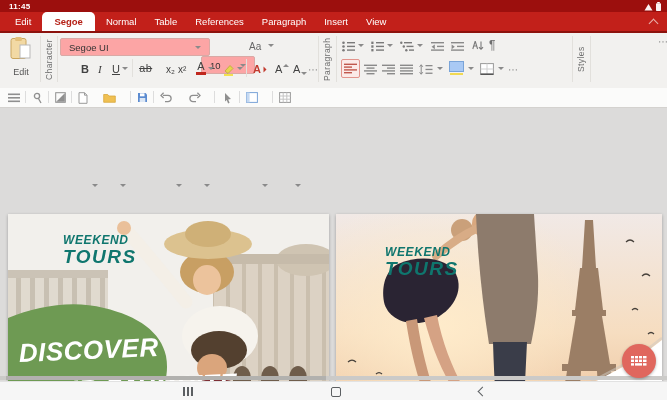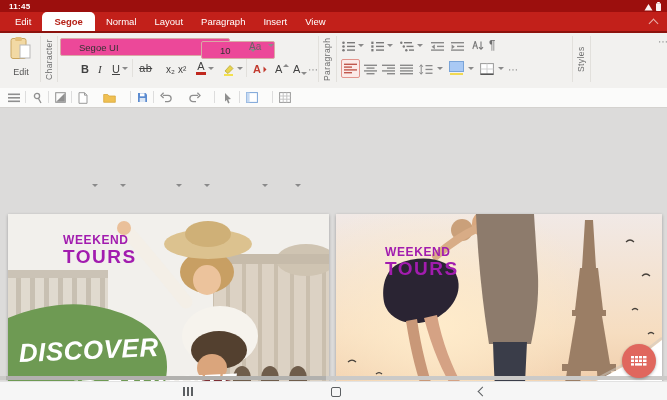--- a/index.html
+++ b/index.html
@@ -19,43 +19,43 @@
           clip-path:polygon(11px 0,100% 0,calc(100% - 11px) 100%,0 100%);
           display:flex;align-items:center;}
   .ctxgrp span{font-size:9.5px;color:#fff;margin-left:26px;}
   .chev-up{position:absolute;left:650px;top:8px;width:6px;height:6px;border-left:1.6px solid #e8b2ad;border-bottom:1.6px solid #e8b2ad;transform:rotate(135deg);}
   
   .ribbon{position:absolute;left:0;top:31px;width:667px;height:57px;background:#f2f1ef;border-bottom:1px solid #dad8d4;}
   .ribtop{position:absolute;left:0;top:0;width:667px;height:2px;background:#8c120d;}
   .vsep{position:absolute;top:5px;height:46px;width:1px;background:#e2e0dc;}
   .vlabel{position:absolute;top:0;height:57px;width:16px;display:flex;align-items:center;justify-content:center;
           writing-mode:vertical-rl;transform:rotate(180deg);font-size:8.5px;color:#6f6f6f;letter-spacing:.4px;}
-  .inputbox{position:absolute;height:16px;background:#ec4899;border:1px solid #d9a9a5;border-radius:2px;
-            display:flex;align-items:center;justify-content:space-between;font-size:9.5px;color:#333;padding:0 18px;}
+  .inputbox{position:absolute;height:16px;background:#fca5a5;border:1px solid #d9a9a5;border-radius:2px;
+            display:flex;align-items:center;justify-content:space-between;font-size:9.5px;color:#333;padding:0 8px;}
   .rb{position:absolute;height:16px;display:flex;align-items:center;justify-content:center;font-size:11px;color:#424242;}
   .ct{position:absolute;width:0;height:0;border-left:3px solid transparent;border-right:3px solid transparent;border-top:3.5px solid #8a8a8a;}
   .more{position:absolute;font-size:10px;color:#8a8a8a;letter-spacing:1px;}
   .fc-bar{display:block;width:10px;height:2.5px;background:#c0281e;margin:0 auto;}
   .colstack{display:flex;flex-direction:column;align-items:center;line-height:1;}
   .selbox{border:1px solid #e2948c;background:#fbeae8;border-radius:2px;}
   .shade{width:13px;height:9px;background:#a9c9f4;border:1px solid #7aa4d8;}
   .shade-y{width:13px;height:2px;background:#f1d952;margin-top:1px;}
   
   .stylebox{position:absolute;left:597px;top:6px;width:58px;height:42px;background:#fff;border:1px solid #d9a9a5;border-radius:2px;}
   .stylebox .prev{position:absolute;left:3px;top:4px;font-size:6px;color:#555;letter-spacing:-0.2px;white-space:nowrap;}
   .stylebox .name{position:absolute;left:4px;top:25px;font-size:9.5px;color:#333;}
   .stylebox .dv{position:absolute;left:0;top:20px;width:100%;height:1px;background:#e7dcdb;}
   
   .quickbar{position:absolute;left:0;top:88px;width:667px;height:19px;background:#fbfbfa;border-bottom:1px solid #d4d2cf;}
   .qi{position:absolute;top:3px;height:13px;display:flex;align-items:center;}
   .qsep{position:absolute;top:3px;width:1px;height:12px;background:#ddd;}
   
   .page{position:absolute;top:107px;height:265px;background:#fff;box-shadow:0 1px 3px rgba(0,0,0,.28);overflow:hidden;}
   .page svg.fill{position:absolute;left:0;top:0;width:100%;height:100%;}
-  .brand{position:absolute;color:#a21caf;line-height:1;}
+  .brand{position:absolute;color:#0f766e;line-height:1;font-style:italic;}
   .brand .b1{display:block;font-size:12px;font-weight:800;letter-spacing:.6px;}
   .brand .b2{display:block;font-size:19px;font-weight:800;letter-spacing:1.5px;margin-top:1px;}
   .headline{position:absolute;left:10px;top:120px;color:#fff;font-weight:800;font-style:italic;
             font-size:26px;line-height:39px;letter-spacing:.5px;transform:rotate(-2.5deg);transform-origin:left top;white-space:nowrap;}
   .hscroll{position:absolute;left:0;top:376px;width:667px;height:4px;background:#cbcac8;}
   .hthumb{position:absolute;left:6px;top:0;width:320px;height:4px;background:#b2b1ae;}
   .fab{position:absolute;left:622px;top:344px;width:34px;height:34px;border-radius:50%;background:#e0675e;
        display:flex;align-items:center;justify-content:center;box-shadow:0 1px 3px rgba(0,0,0,.3);}
   
   .navbar{position:absolute;left:0;top:381px;width:667px;height:19px;background:#f6f6f6;border-top:1px solid #e2e2e2;}
@@ -85,21 +85,22 @@
           <rect x="0" y="1.2" width="5" height="7.8" rx="0.8" fill="#fff" opacity=".95"></rect>
         </svg>
     </span>
   </div>
 
   <div class="tabbar">
     <div class="tabs">
       <div class="tab">Edit</div>
       <div class="tab active">Segoe</div>
       <div class="tab">Normal</div>
-      <div class="tab">Layout</div>
+      <div class="tab">Table</div>
+      <div class="tab">References</div>
       <div class="tab">Paragraph</div>
       <div class="tab">Insert</div>
       <div class="tab">View</div>
     </div>
     <i class="chev-up"></i>
   </div>
 
   <div class="ribbon">
     <div class="ribtop"></div>
 
@@ -113,21 +114,21 @@
     <div class="abs" style="left:2px;top:36px;width:38px;text-align:center;font-size:9px;color:#555;">Edit</div>
     <div class="vsep" style="left:40px;"></div>
 
     <div class="vlabel" style="left:41px;">Character</div>
     <div class="vsep" style="left:57px;"></div>
 
     <div class="inputbox" style="left:60px;top:7px;width:132px;">
       <span>Segoe UI</span>
       <i class="ct" style="position:static;"></i>
     </div>
-    <div class="inputbox" style="left:201px;top:10px;width:36px;">
+    <div class="inputbox" style="left:201px;top:25px;width:36px;">
       <span>10</span>
       <i class="ct" style="position:static;"></i>
     </div>
     <div class="rb sm" style="left:249px;top:7px;color:#666;">Aa</div>
     <i class="ct" style="left:268px;top:13px;"></i>
 
     <div class="rb bold" style="left:81px;top:30px;">B</div>
     <div class="rb ital" style="left:98px;top:30px;">I</div>
     <div class="rb und" style="left:112px;top:30px;">U</div>
     <i class="ct" style="left:122px;top:36px;"></i>

